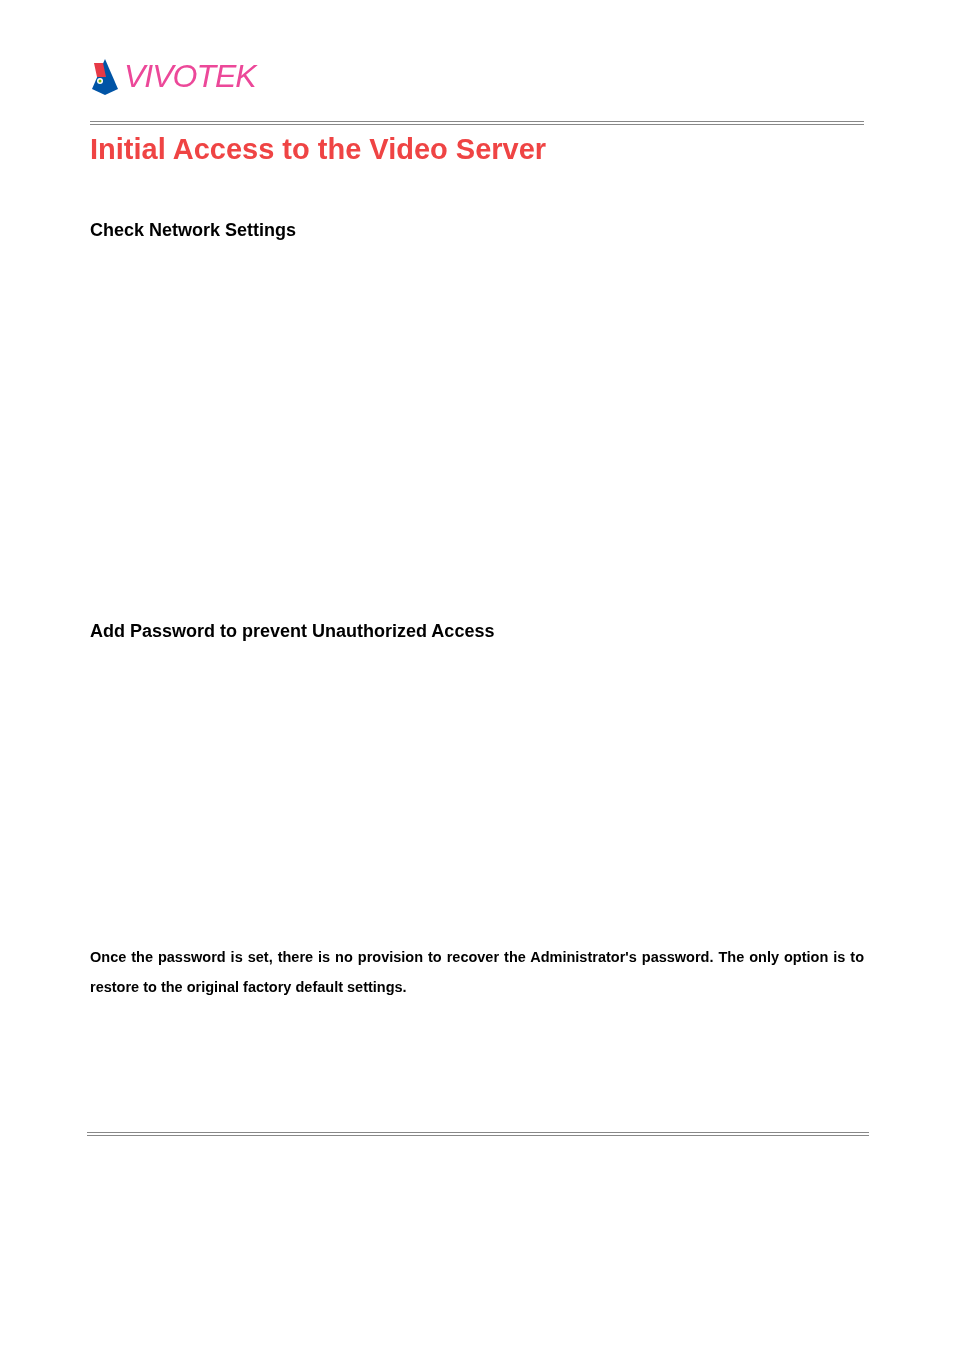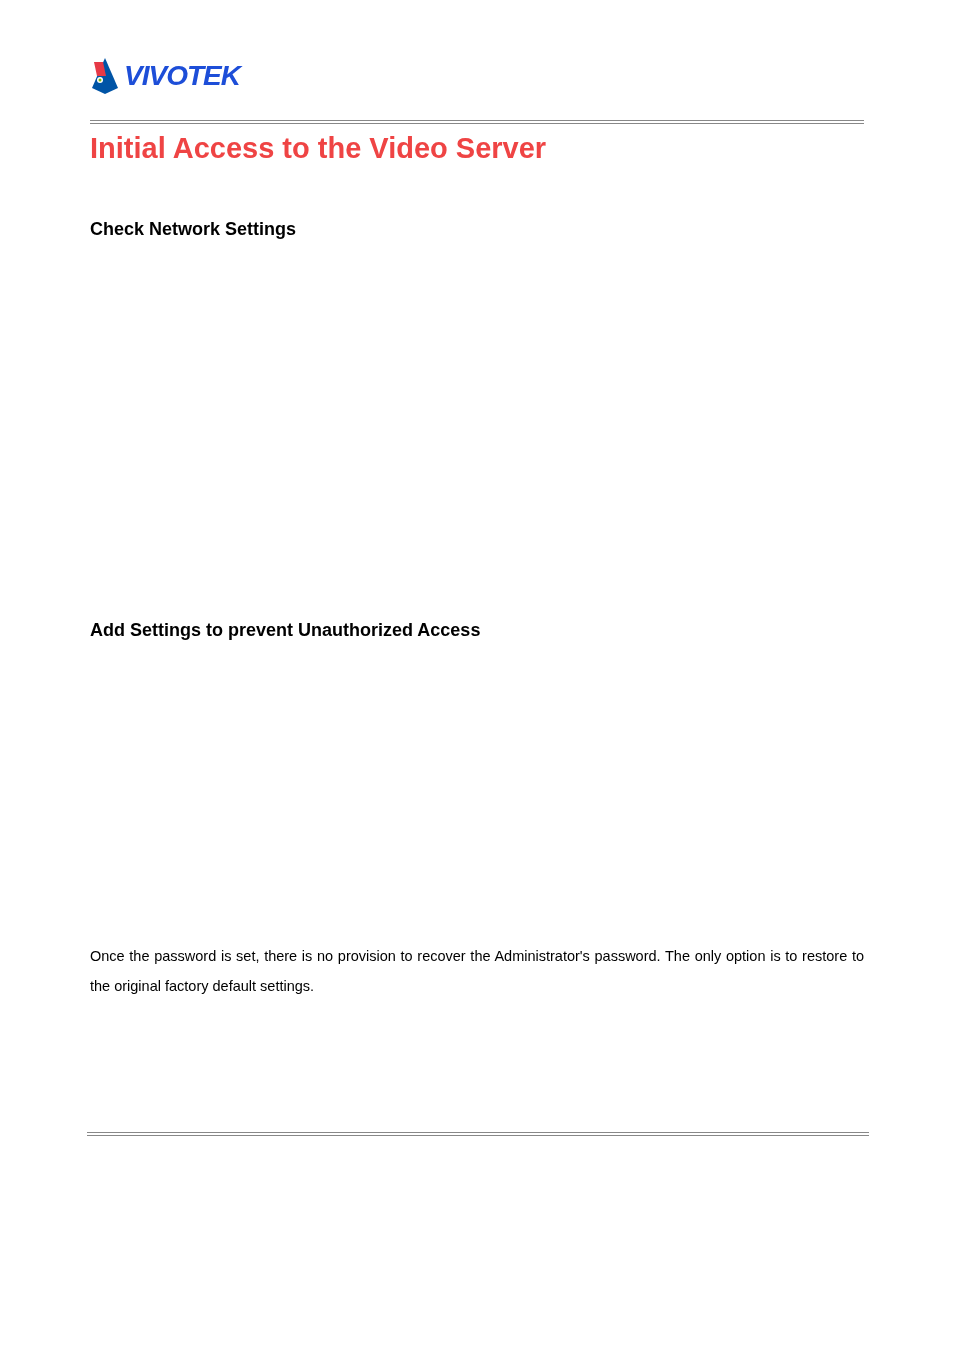--- a/index.html
+++ b/index.html
@@ -24,23 +24,23 @@
       display: inline-flex;
       align-items: center;
     }
     .logo-mark {
       width: 30px;
       height: 36px;
       position: relative;
       margin-right: 4px;
     }
     .logo-text {
-      font-size: 28px;
-      font-weight: 700;
-      color: #1d4ed8;
+      font-size: 32px;
+      font-weight: 400;
+      color: #ec4899;
       letter-spacing: -1px;
       font-family: Arial, sans-serif;
       font-style: italic;
     }
     .header-rule {
       height: 4px;
       margin-bottom: 8px;
       background: linear-gradient(to bottom, #888 0%, #888 33%, transparent 33%, transparent 67%, #888 67%, #888 100%);
     }
     h1 {
@@ -59,21 +59,21 @@
       margin-top: 36px;
     }
     .section-1 {
       margin-bottom: 380px;
     }
     .section-2 {
       margin-bottom: 16px;
     }
     .warning-text {
       font-size: 14.5px;
-      font-weight: normal;
+      font-weight: bold;
       line-height: 2.1;
       text-align: justify;
       color: #000;
       margin-top: 300px;
     }
     .footer-rule {
       position: absolute;
       bottom: 215px;
       left: 87px;
       right: 85px;
@@ -101,20 +101,20 @@
 
   <div class="header-rule"></div>
 
   <h1>Initial Access to the Video Server</h1>
 
   <div class="section-1">
     <h2>Check Network Settings</h2>
   </div>
 
   <div class="section-2">
-    <h2>Add Settings to prevent Unauthorized Access</h2>
+    <h2>Add Password to prevent Unauthorized Access</h2>
   </div>
 
   <p class="warning-text">Once the password is set, there is no provision to recover the Administrator's password.  The only option is to restore to the original factory default settings.</p>
 
 </div>
 
 <div class="footer-rule"></div>
 
 </body></html>

